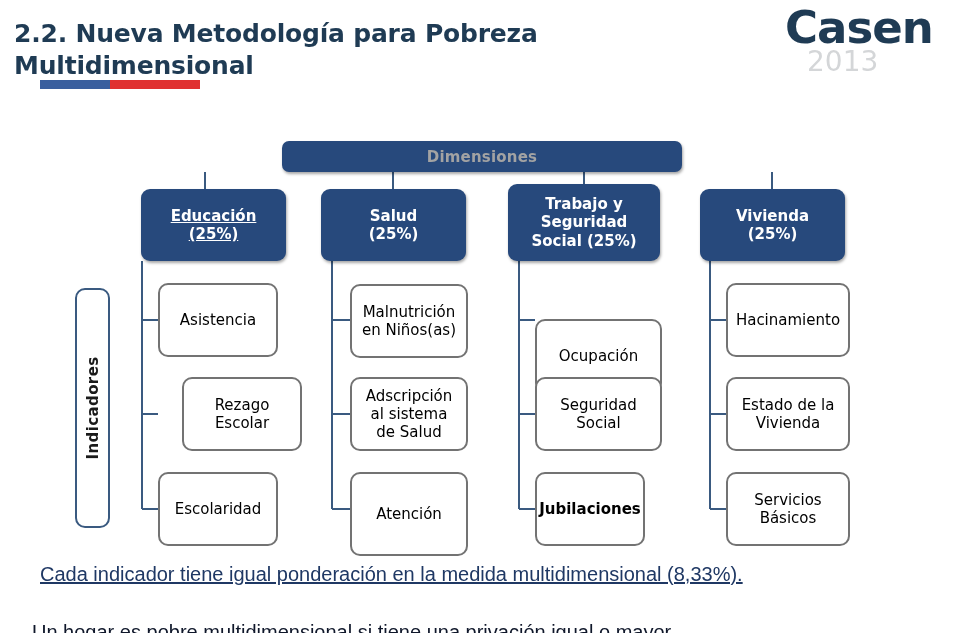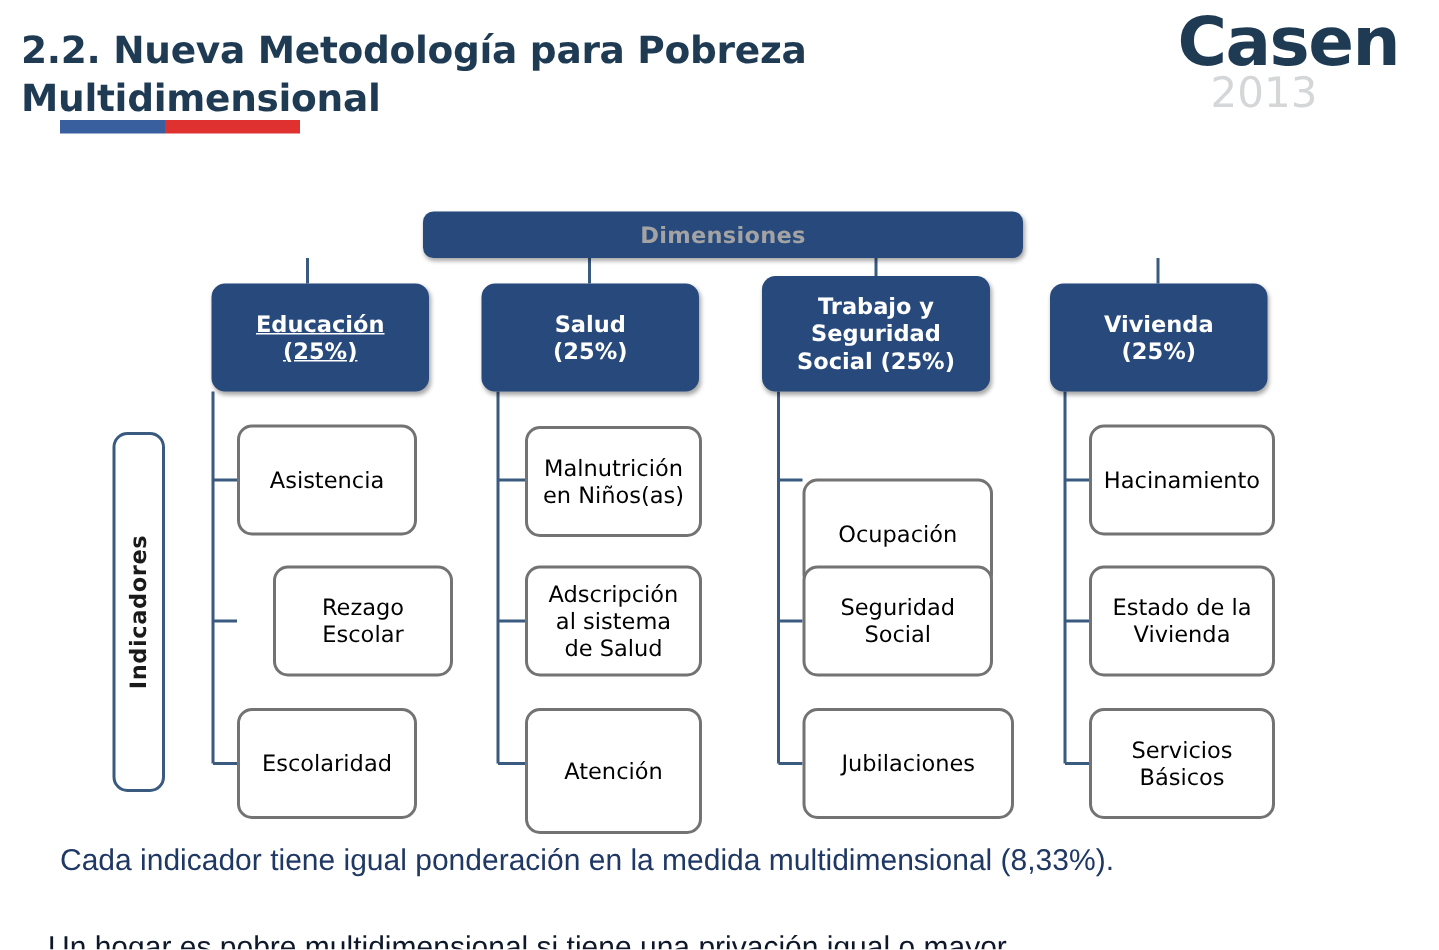--- a/index.html
+++ b/index.html
@@ -157,20 +157,21 @@
   
   #caption-1 {
     position: absolute;
     left: 40px;
     top: 562px;
     width: 900px;
     font-size: 20px;
     color: #1f3864;
     font-family: "Liberation Sans", "DejaVu Sans", sans-serif;
     line-height: 1.25;
+    text-decoration: underline;
   }
   #caption-2 {
     position: absolute;
     left: 32px;
     top: 620px;
     width: 900px;
     font-size: 20px;
     color: #0f172a;
     font-family: "Liberation Sans", "DejaVu Sans", sans-serif;
     line-height: 1.25;
@@ -248,21 +249,21 @@
   <div class="ind-box" style="left:350px; top:284px; width:118px; height:74px;">Malnutrición
 en Niños(as)</div>
   <div class="ind-box" style="left:350px; top:377px; width:118px; height:74px;">Adscripción
 al sistema
 de Salud</div>
   <div class="ind-box" style="left:350px; top:472px; width:118px; height:84px;">Atención</div>
 
   <div class="ind-box" style="left:535px; top:283px; width:127px; height:74px;margin-top:36px;">Ocupación</div>
   <div class="ind-box" style="left:535px; top:377px; width:127px; height:74px;">Seguridad
 Social</div>
-  <div class="ind-box" style="left:535px; top:472px; width:141px; height:74px;">Jubilaciones</div>
+  <div class="ind-box" style="left:535px; top:472px; width:110px; height:74px;font-weight:bold;">Jubilaciones</div>
 
   <div class="ind-box" style="left:726px; top:283px; width:124px; height:74px;">Hacinamiento</div>
   <div class="ind-box" style="left:726px; top:377px; width:124px; height:74px;">Estado de la
 Vivienda</div>
   <div class="ind-box" style="left:726px; top:472px; width:124px; height:74px;">Servicios
 Básicos</div>
 
 </div>
 
 <div id="caption-1">Cada indicador tiene igual ponderación en la medida multidimensional (8,33%).</div>

